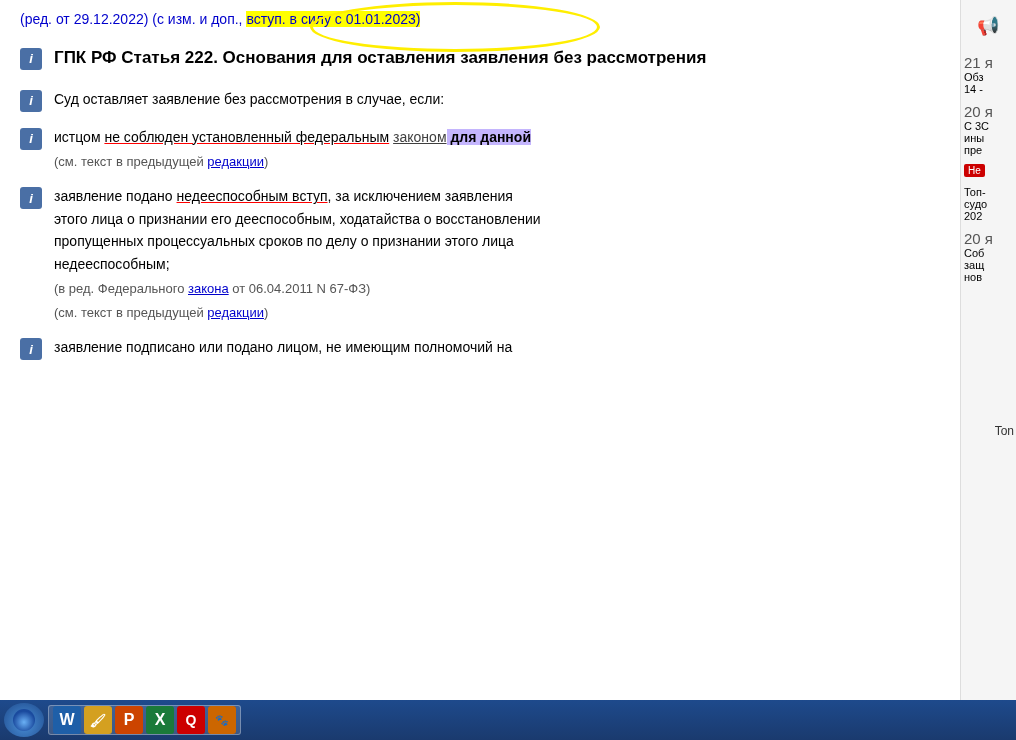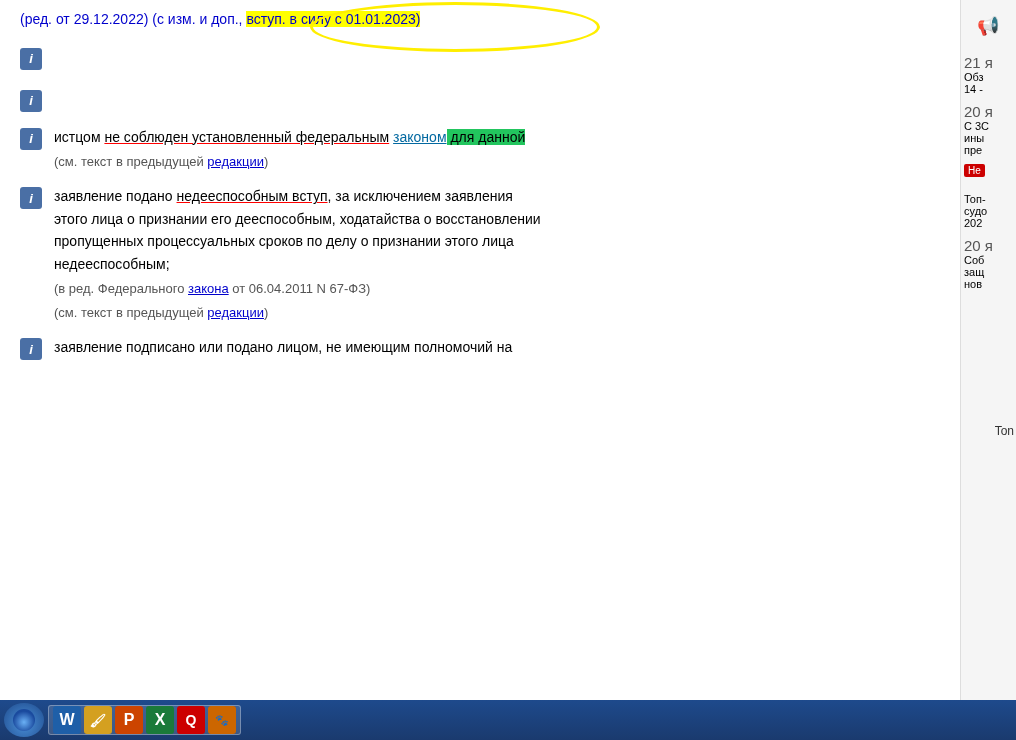--- a/index.html
+++ b/index.html
@@ -86,26 +86,27 @@
     }
 
     .paragraph-text .underline-red {
       text-decoration: underline;
       text-decoration-color: red;
       color: #000;
       margin-top: 21px;
     }
 
     .paragraph-text .link-blue {
-      color: #0369a1;
+      color: #404040;
       text-decoration: underline;
     }
 
     .paragraph-text .highlight-yellow {
-      background: #22c55e;
+      background: #c4b5fd;
+      font-weight: bold;
     }
 
     .meta-text {
       font-size: 13px;
       color: #555;
       margin-top: 4px;
       line-height: 1.5;
     }
 
     .meta-text .link-blue {
@@ -149,21 +150,21 @@
       color: #000;
       margin-bottom: 8px;
     }
 
     .sidebar-badge {
       background: #cc0000;
       color: white;
       font-size: 10px;
       padding: 1px 4px;
       border-radius: 2px;
-      margin-bottom: 16px;
+      margin-bottom: 9px;
       display: inline-block;
     }
 
     
     .taskbar {
       position: absolute;
       bottom: 0;
       left: 0;
       width: 1016px;
       height: 40px;
@@ -224,24 +225,26 @@
   <div class="main-content">
 
     <div class="yellow-circle"></div>
 
     <div class="top-bar">
       <span>(ред. от 29.12.2022) (с изм. и доп., </span><span class="highlight-text">вступ. в силу с 01.01.2023)</span>
     </div>
 
     <div class="article-title-block">
       <span class="info-icon">i</span>
+      <span class="article-title">ГПК РФ Статья 222. Основания для оставления заявления без рассмотрения</span>
     </div>
 
     <div class="paragraph-block">
       <span class="info-icon">i</span>
+      <span class="paragraph-text">Суд оставляет заявление без рассмотрения в случае, если:</span>
     </div>
 
     <div class="paragraph-block">
       <span class="info-icon">i</span>
       <div style="flex:1;">
         <div class="paragraph-text">
           <span>истцом </span><span class="underline-red">не соблюден установленный федеральным</span> <span class="link-blue">законом</span><span class="highlight-yellow"> для данной</span><br>
         </div>
         <div class="meta-text">
           <span>(см. текст в предыдущей </span><span class="link-blue">редакции</span><span>)</span>

